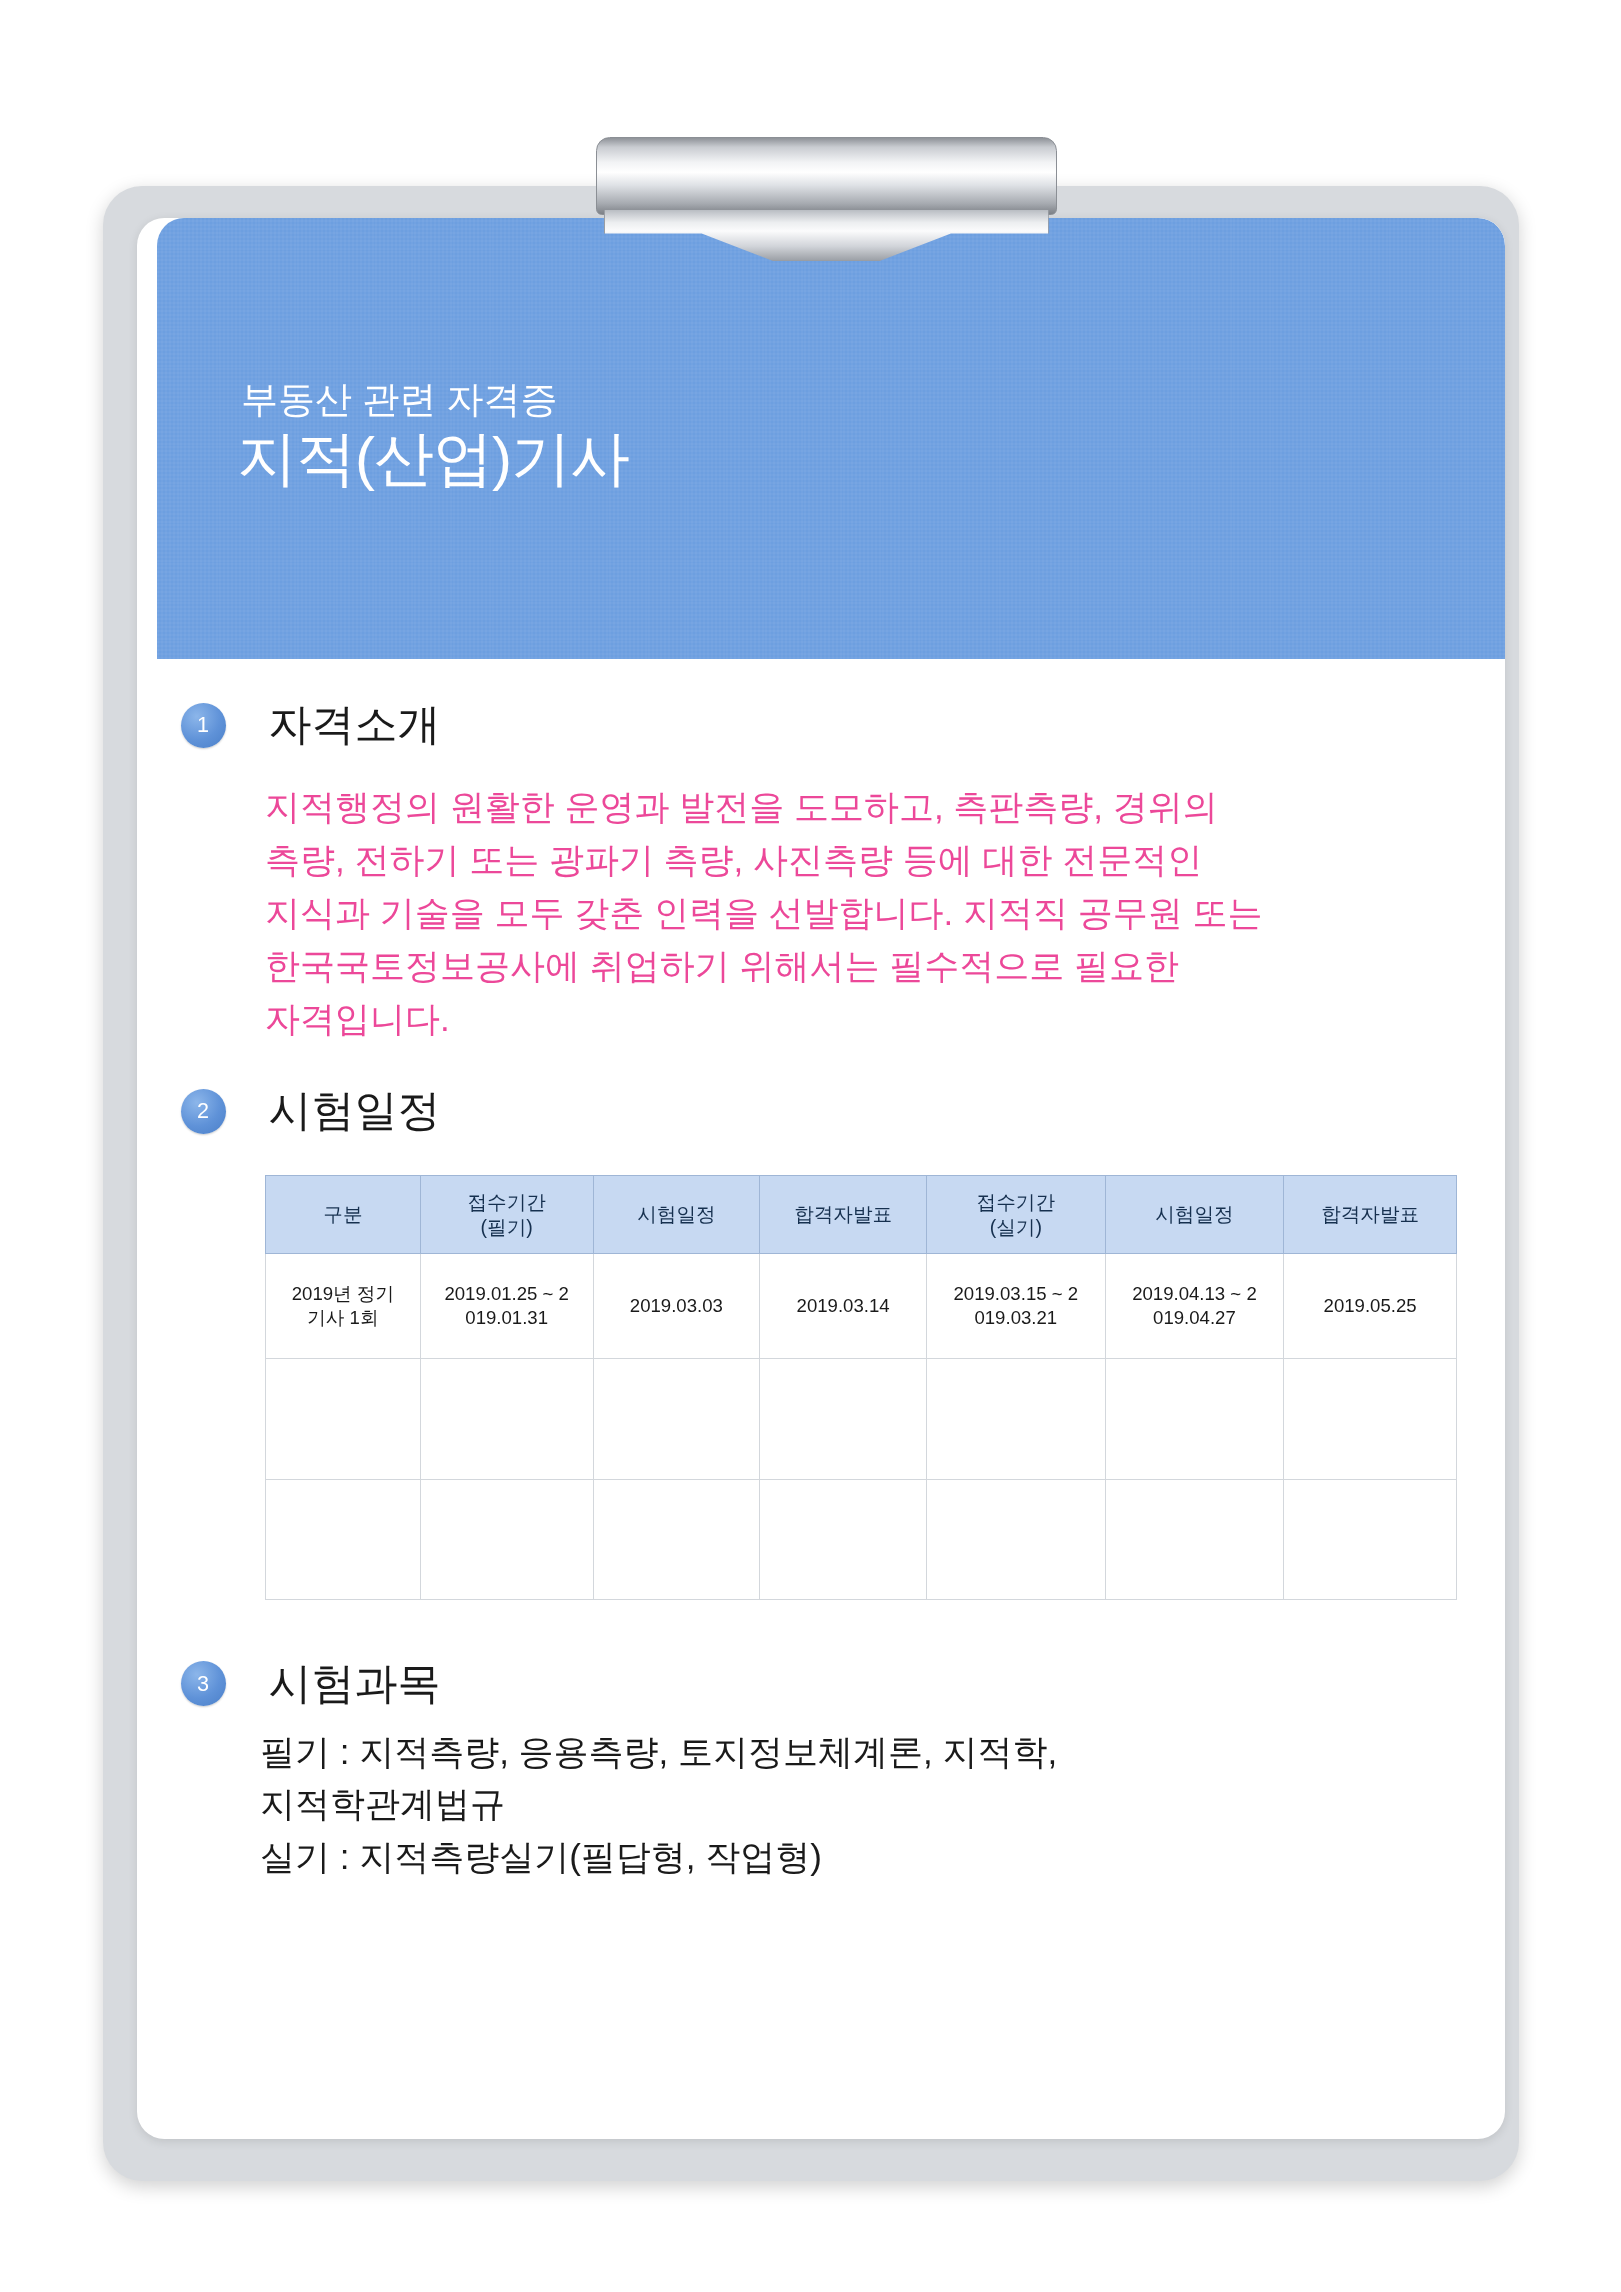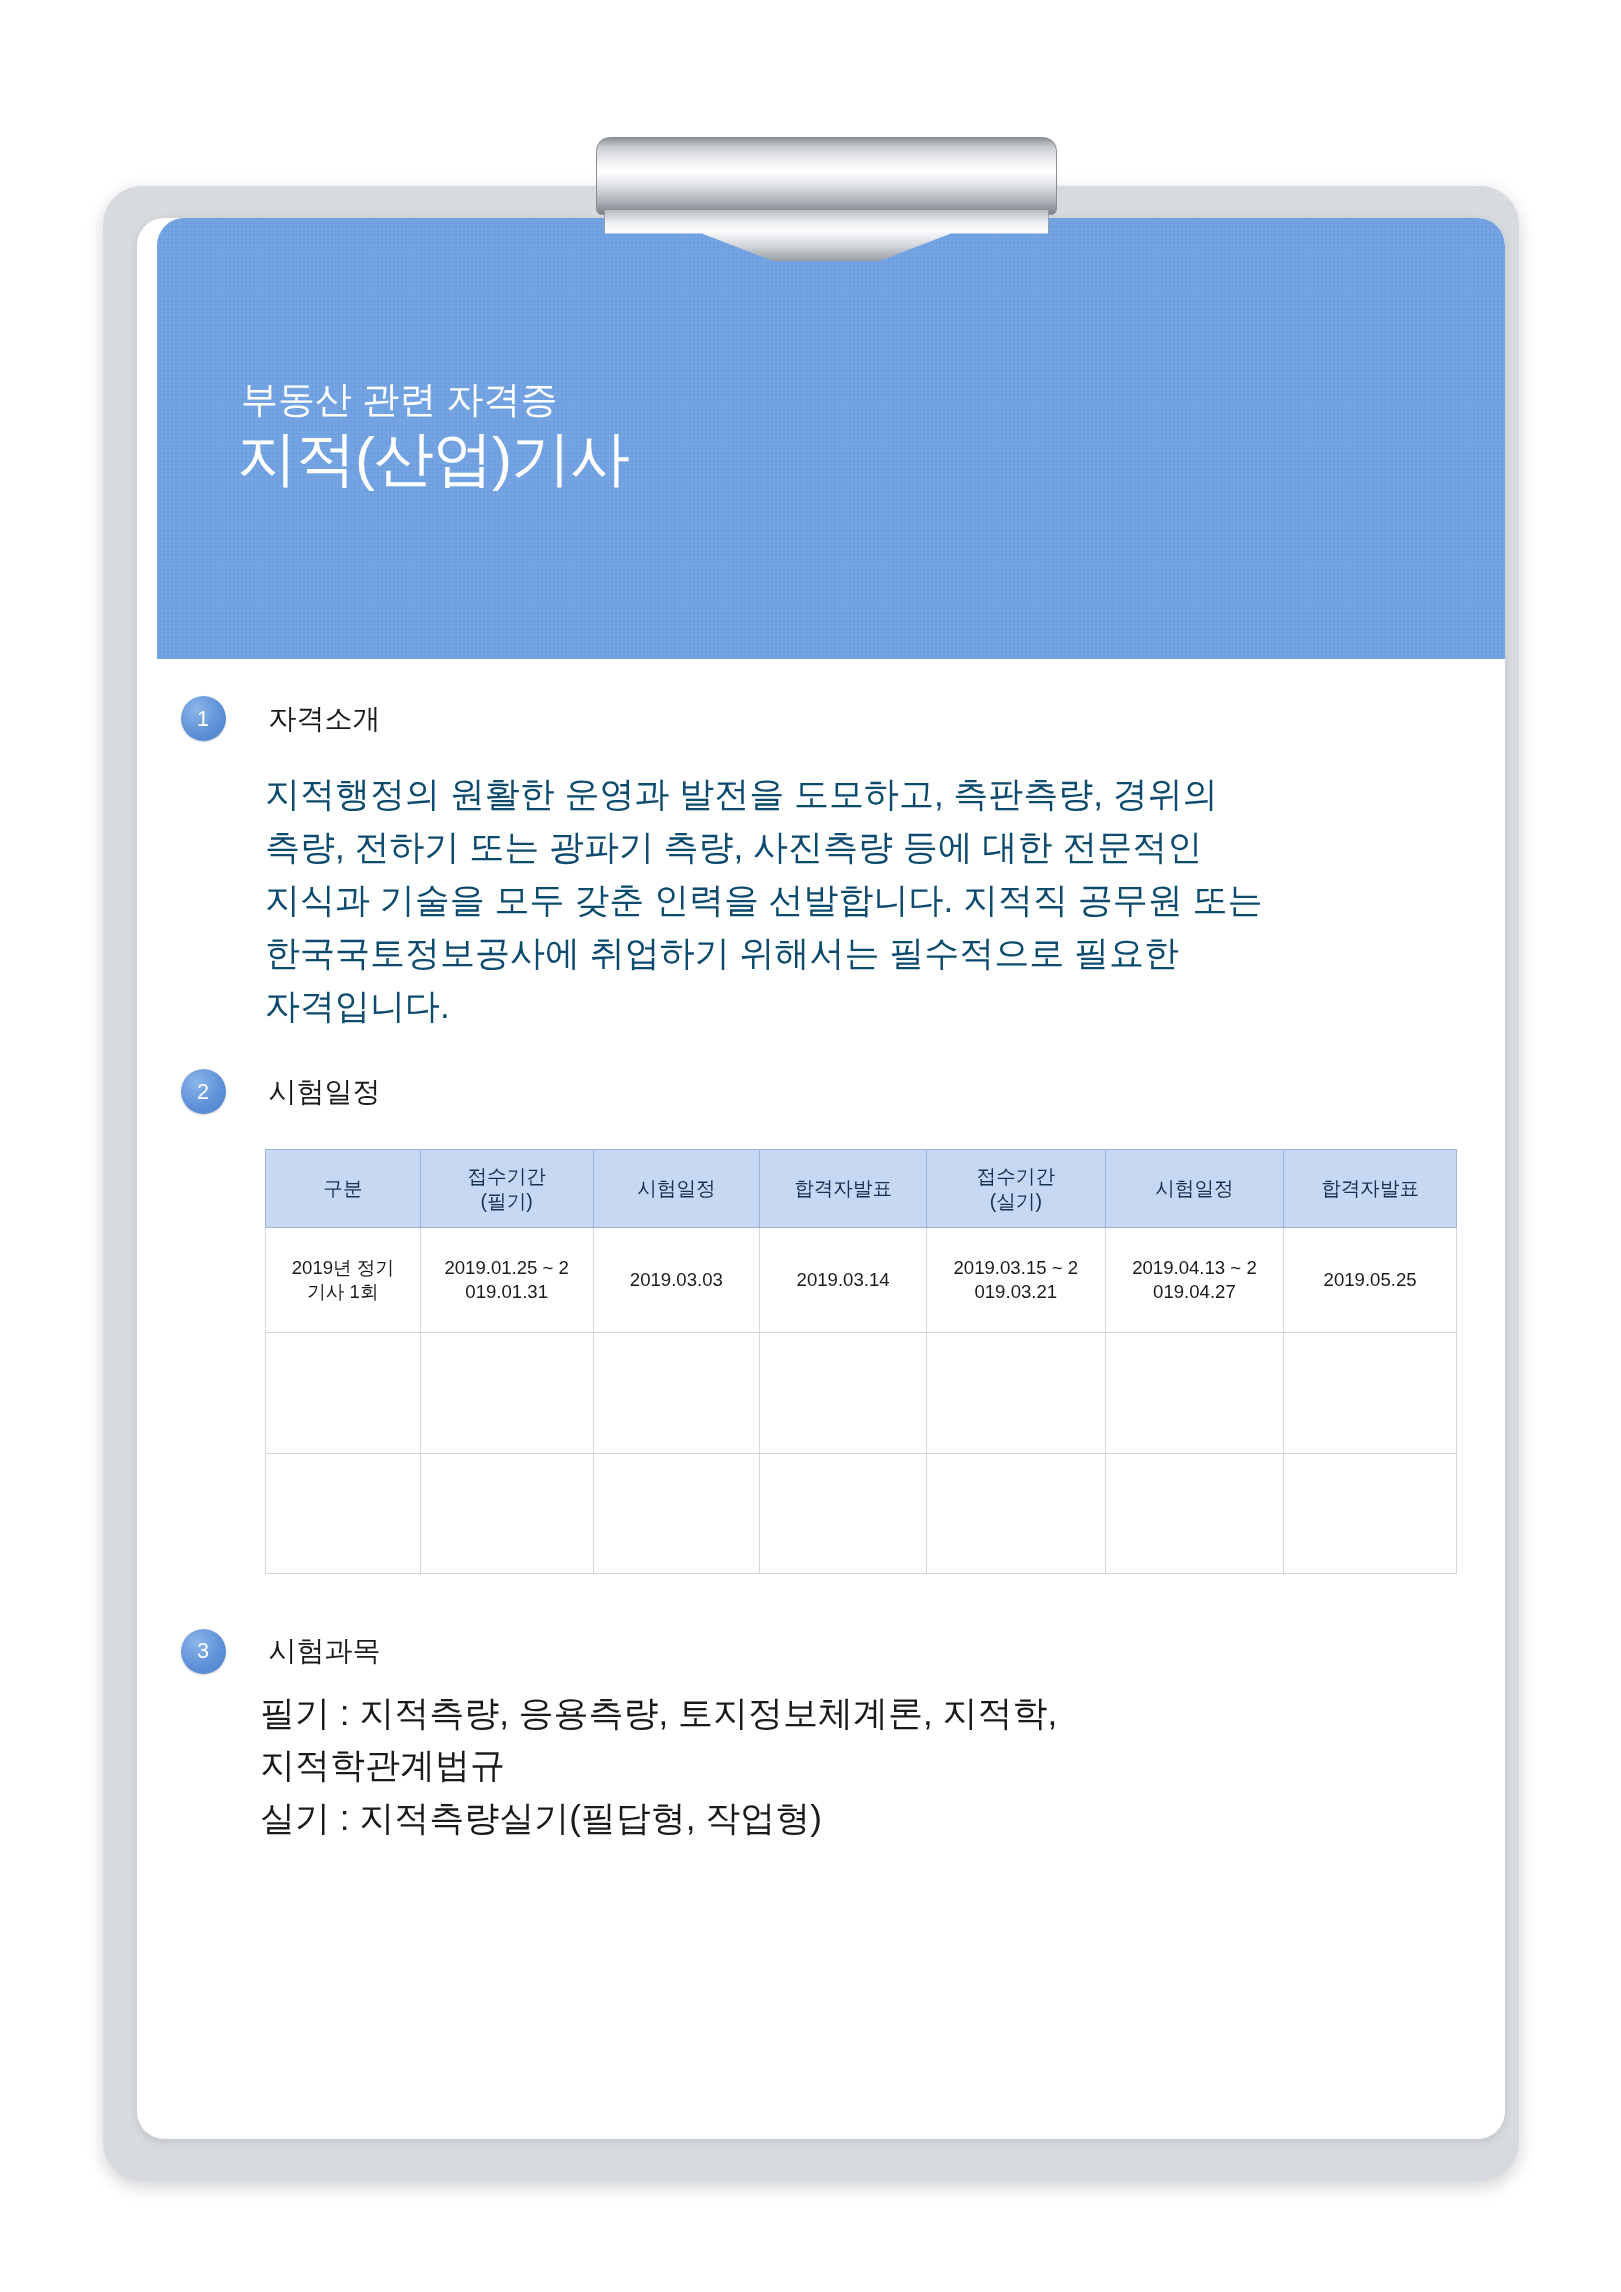--- a/index.html
+++ b/index.html
@@ -133,30 +133,30 @@
     background: radial-gradient(circle at 35% 30%, #8cb6ea 0%, #5f92d8 55%, #4a7fc8 100%);
     color: #ffffff;
     font-size: 21.6px;
     display: flex;
     align-items: center;
     justify-content: center;
     margin-left: 23.5px;
     box-shadow: 0 1px 2px rgba(0,0,0,0.2);
   }
   .section-title {
-    font-size: 28px;
+    font-size: 43px;
     color: #1a1a1a;
     margin-left: 43px;
     font-weight: 400;
   }
   .body-text {
     margin: 25.5px 0 0 108px;
     font-size: 35px;
     line-height: 1.52;
-    color: #0c4a6e;
+    color: #ec4899;
     white-space: pre-line;
     max-width: 1137px;
   }
 
   
   .table-wrap {
     margin: 35px 0 16px 108px;
     width: 1192px;
   }
   table.schedule {

